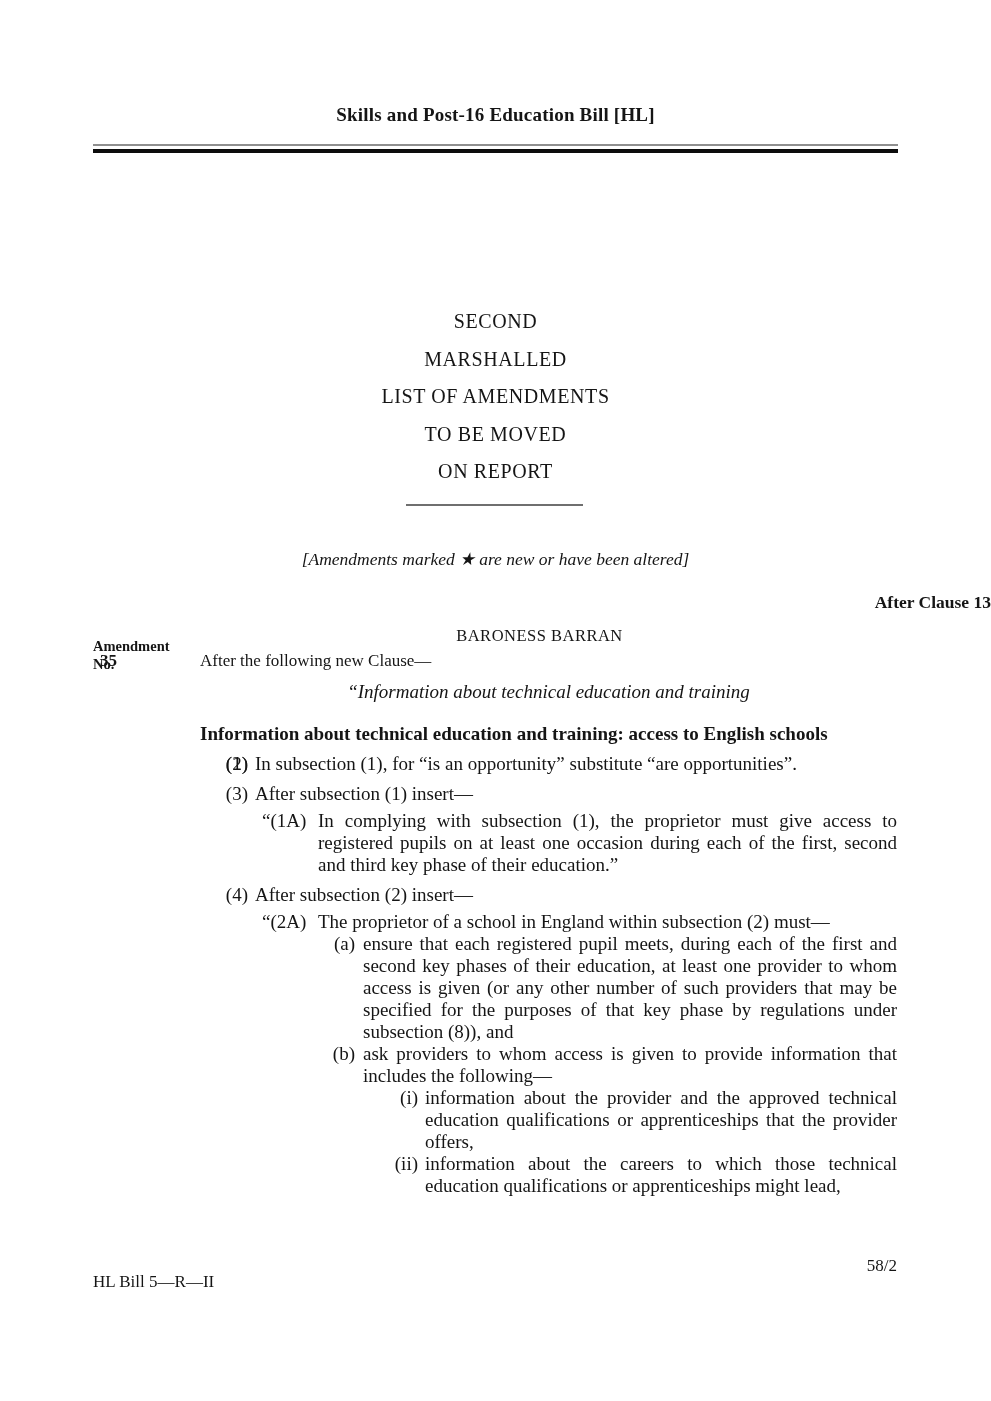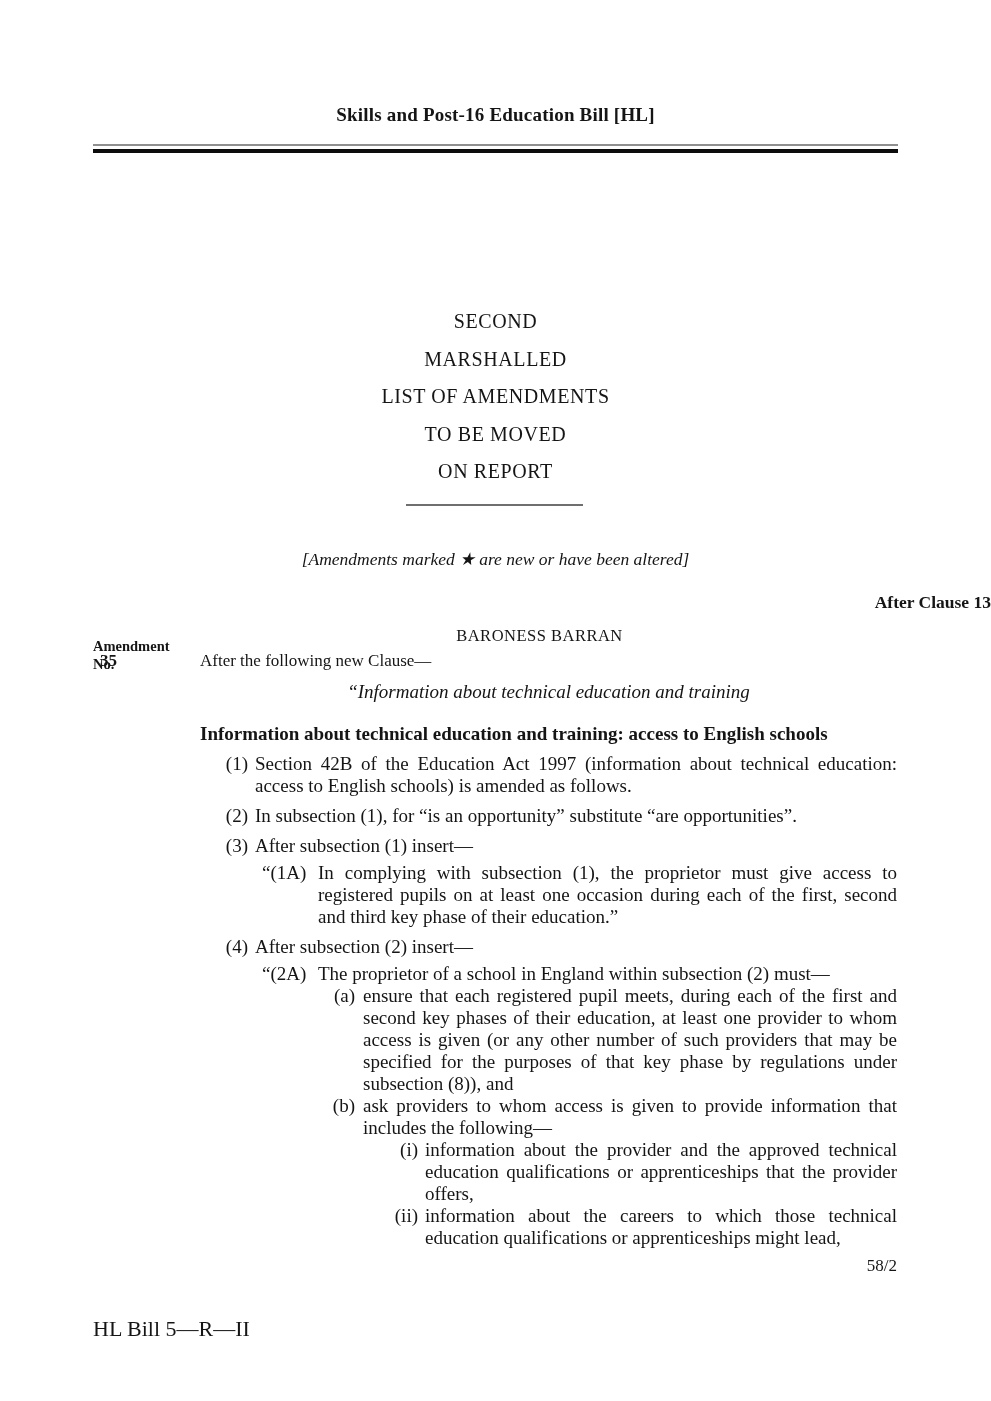--- a/index.html
+++ b/index.html
@@ -108,22 +108,22 @@
   .lvl2 { padding-left: 118px; margin-top: 5px; }
   .lvl2 .num { left: 62px; width: 50px; text-align: left; }
   .lvl3 { padding-left: 163px; margin-top: 0; }
   .lvl3 .num { left: 105px; width: 50px; text-align: right; }
   .lvl4 { padding-left: 225px; margin-top: 0; }
   .lvl4 .num { left: 158px; width: 60px; text-align: right; }
 
   
   .footer-left {
     position: absolute;
-    top: 1316px; left: 93px;
-    font-size: 22px;
+    top: 1272px; left: 93px;
+    font-size: 17px;
   }
   .footer-right {
     position: absolute;
     top: 1256px; right: 94px;
     font-size: 17px;
   }
 </style>
 </head>
 <body>
 
@@ -158,21 +158,21 @@
   <div class="peer-name">BARONESS BARRAN</div>
 
   <div class="amendment-number">35</div>
   <div class="amendment-instruction">After the following new Clause—</div>
 
   <div class="clause">
     <div class="clause-italic-heading">“Information about technical education and training</div>
     <div class="clause-bold-heading">Information about technical education and training: access to English schools</div>
 
     <div class="item lvl1">
-      <span class="num">(1)</span><span class="txt">Section 42B of the Education Act 1997 (information about technical education: access to English schools) is amended as follows.</span>
+      <span class="num">(1)</span>
     </div>
     <div class="item lvl1">
       <span class="num">(2)</span><span class="txt">In subsection (1), for “is an opportunity” substitute “are opportunities”.</span>
     </div>
     <div class="item lvl1">
       <span class="num">(3)</span><span class="txt">After subsection (1) insert—</span>
     </div>
     <div class="item lvl2">
       <span class="num">“(1A)</span><span class="txt">In complying with subsection (1), the proprietor must give access to registered pupils on at least one occasion during each of the first, second and third key phase of their education.”</span>
     </div>

